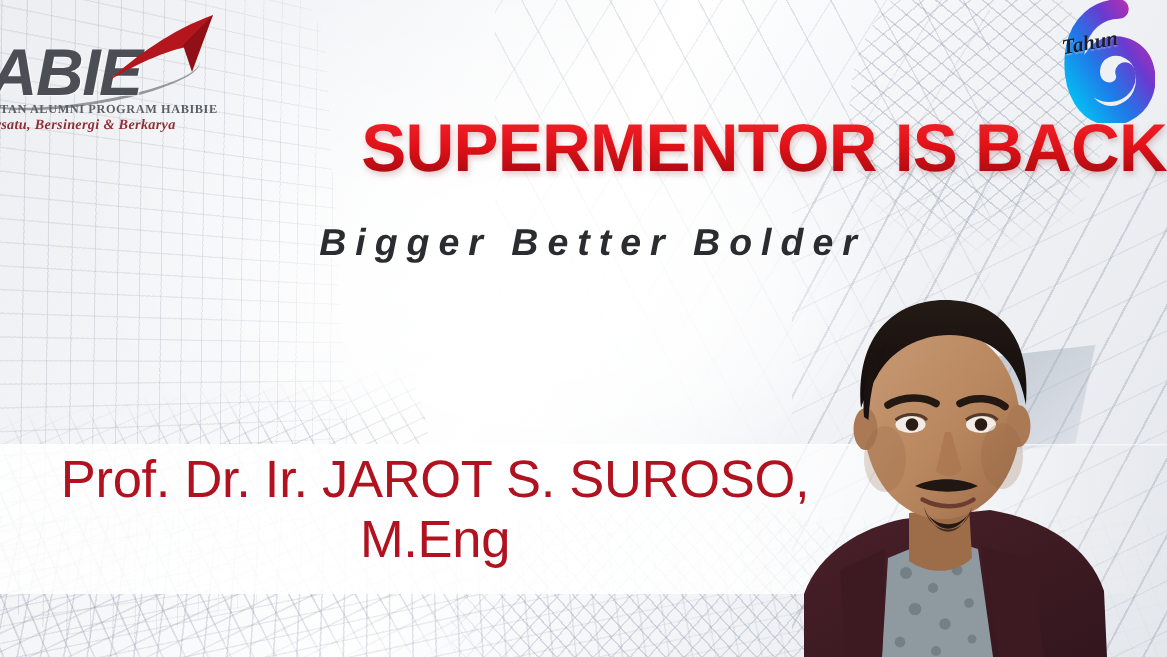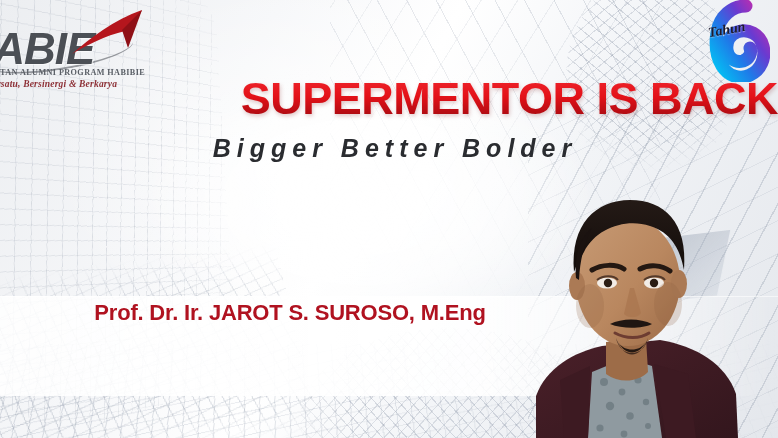--- a/index.html
+++ b/index.html
@@ -166,21 +166,21 @@
     display:inline-block;
     font-size:45px; font-weight:bold; letter-spacing:-0.5px;
     line-height:1;
     background:linear-gradient(180deg,#f0262e 0%, #e31118 46%, #c00d14 74%, #9c0a10 100%);
     -webkit-background-clip:text; background-clip:text;
     color:transparent; -webkit-text-fill-color:transparent;
     filter:drop-shadow(1px 2px 2px rgba(120,0,0,.22));
     font-family:"Liberation Sans", sans-serif;
   }
   .subhead{
-    position:absolute; left:0; right:0; top:134px; z-index:5;
+    position:absolute; left:0; right:0; top:148px; z-index:5;
     text-align:center;
     font-size:25px; font-style:italic; font-weight:bold;
     letter-spacing:6px;
     color:#2a2c30;
     font-family:"Liberation Sans", sans-serif;
     text-shadow:0 1px 2px rgba(255,255,255,.7);
     padding-left:12px;
   }
 
   
@@ -193,21 +193,21 @@
   
   .name-band{
     position:absolute; left:0; right:0; top:296px; height:100px; z-index:7;
     background:linear-gradient(90deg, rgba(255,255,255,.86) 0%, rgba(255,255,255,.92) 30%, rgba(255,255,255,.9) 62%, rgba(255,255,255,.35) 86%, rgba(255,255,255,0) 100%);
     border-top:1px solid rgba(255,255,255,.55);
   }
   .name-wrap{
     position:absolute; left:0; top:300px; width:560px; z-index:9; text-align:center;
   }
   .speaker-name{
-    font-size:22px; font-weight:bold; color:#b01220;
+    font-size:35px; font-weight:normal; color:#b01220;
     letter-spacing:-0.2px;
     font-family:"Liberation Sans", sans-serif;
     text-shadow:0 1px 1px rgba(255,255,255,.8);
     margin-left:20px;
   }
   .speaker-role{
     margin-top:9px;
     font-size:17px; color:#3a3d42; font-weight:normal;
     font-family:"Liberation Sans", sans-serif;
     text-shadow:0 1px 1px rgba(255,255,255,.8);

